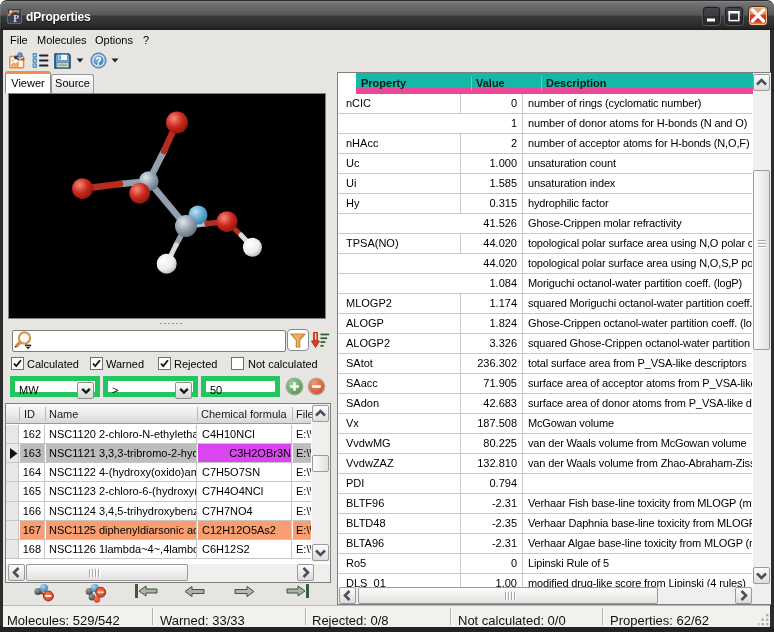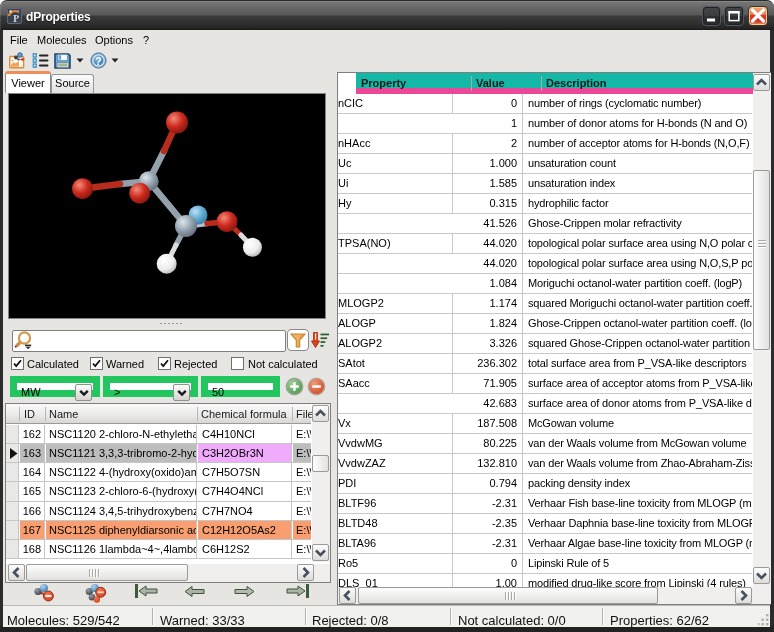--- a/index.html
+++ b/index.html
@@ -33,21 +33,21 @@
 #viewer{position:absolute;left:8px;top:93px;width:318px;height:226px;background:#000;border:1px solid #828282}
 #vsplit{position:absolute;left:159px;top:322px;width:25px;height:3px;
  background-image:radial-gradient(circle,#9a9a9a 0.8px,transparent 1px);background-size:4px 3px}
 
 #searchbox{position:absolute;left:12px;top:330px;width:274px;height:22px;background:#fff;border:1px solid #7f7f7f;border-radius:2px}
 #btnfilter{position:absolute;left:287px;top:329px;width:22px;height:22px;border:1.5px solid #8a8a8a;border-radius:4px;background:#fff}
 
 .cb{position:absolute;top:357px;width:13px;height:13px;background:#fff;border:1px solid #6f6f6f}
 .cblab{position:absolute;top:358px;font-size:11px}
 
-.combo{position:absolute;top:376px;height:21px;background:#fff;border:7px solid #22c55e}
+.combo{position:absolute;top:376px;height:21px;background:#fff;border:5px solid #22c55e}
 .cbtn{position:absolute;top:1px;right:1px;width:17px;height:17px;border:1px solid #909090;border-radius:2px;
  background:linear-gradient(#fbfbfb,#d6d5d2)}
 .carr{position:absolute;right:3px;top:6px}
 .ctext{position:absolute;left:4px;top:3px}
 
 #moltable{position:absolute;left:5px;top:403px;width:326px;height:180px;background:#fff;border:1px solid #7f7f7f}
 #molhead{position:absolute;left:0;top:0;width:305px;height:20px;
  background:linear-gradient(#fafafa,#e9e9e8 60%,#d8d7d5);border-bottom:1px solid #9a9a9a}
 .mh{position:absolute;top:4px;font-size:11px;color:#1a1a1a}
 .mrow{position:absolute;left:0;width:305px;border-bottom:1px solid #c6c6c6;background:#fff}
@@ -61,21 +61,21 @@
 .sbtn{position:absolute;width:17px;height:17px;border:1px solid #9a9a9a;border-radius:2px;
  background:linear-gradient(#fdfdfd,#dddcd9)}
 .sthumbv{position:absolute;width:17px;border:1px solid #9a9a9a;border-radius:2px;background:linear-gradient(90deg,#fdfdfd,#e2e1de)}
 .sthumbh{position:absolute;height:17px;border:1px solid #9a9a9a;border-radius:2px;background:linear-gradient(#fdfdfd,#e2e1de)}
 .gripv{position:absolute;left:4px;width:8px;height:1px;background:#aaa;box-shadow:0 1px 0 #fff}
 .griph{position:absolute;top:4px;width:1px;height:8px;background:#aaa;box-shadow:1px 0 0 #fff}
 
 #proptable{position:absolute;left:337px;top:72px;width:434px;height:533px;background:#fff;border:1px solid #7f7f7f}
 #prophead{position:absolute;left:18px;top:0;width:414px;height:21px;background:#14b8a6;border-bottom:6px solid #ec4899}
 .prow{position:absolute;left:0;width:414px;height:20px;border-bottom:1px solid #c9c9c9;background:#fff}
-.pc1{position:absolute;left:0;top:0;width:115px;height:20px;padding:3px 0 0 0;border-right:1px solid #c9c9c9;white-space:nowrap;overflow:hidden}
+.pc1{position:absolute;left:8px;top:0;width:115px;height:20px;padding:3px 0 0 0;border-right:1px solid #c9c9c9;white-space:nowrap;overflow:hidden}
 .pc2{position:absolute;left:116px;top:0;width:69px;height:20px;padding:3px 5px 0 0;border-right:1px solid #c9c9c9;text-align:right;white-space:nowrap;overflow:hidden}
 .pc3{position:absolute;left:186px;top:0;width:228px;height:20px;padding:3px 0 0 4px;white-space:nowrap;overflow:hidden;letter-spacing:-0.15px}
 
 #statusbar{position:absolute;left:3px;top:605px;width:767px;height:22px;background:#f1f1ee;border-top:1px solid #bab9b6}
 .stxt{position:absolute;top:7px;font-size:13px;color:#111}
 .ssep{position:absolute;top:2px;width:1px;height:17px;background:#b4b3b0;box-shadow:1px 0 0 #fbfbfa}
 </style></head>
 <body>
 <div id="titlebar"></div>
 <div style="position:absolute;left:0;top:30px;width:774px;height:602px;background:#2c2c2c"></div>
@@ -314,21 +314,21 @@
       <div class="mfile" style="">E:\\</div>
     </div>
 <div class="mrow" style="top:40px;height:19px">
       <div class="mgut">
         <svg width="9" height="11" style="position:absolute;left:3px;top:4px" viewBox="0 0 9 11">
           <path d="M1 0 L8.5 5.5 L1 11 Z" fill="#111"></path>
         </svg>
       </div>
       <div class="mid" style="background:#bdbdbd;">163</div>
       <div class="mname" style="background:#bdbdbd;">NSC1121 3,3,3-tribromo-2-hydrox</div>
-      <div class="mform" style="background:#f0abfc;">C3H2OBr3N</div>
+      <div class="mform" style="background:#d946ef;text-align:right;">C3H2OBr3N</div>
       <div class="mfile" style="background:#bdbdbd;">E:\\</div>
     </div>
 <div class="mrow" style="top:59px;height:19px">
       <div class="mgut"></div>
       <div class="mid" style="">164</div>
       <div class="mname" style="">NSC1122 4-(hydroxy(oxido)amino</div>
       <div class="mform" style="">C7H5O7SN</div>
       <div class="mfile" style="">E:\\</div>
     </div>
 <div class="mrow" style="top:78px;height:20px">
@@ -510,20 +510,21 @@
       <div class="pc1">SAtot</div>
       <div class="pc2">236.302</div>
       <div class="pc3">total surface area from P_VSA-like descriptors</div>
     </div>
 <div class="prow" style="top:301px">
       <div class="pc1">SAacc</div>
       <div class="pc2">71.905</div>
       <div class="pc3">surface area of acceptor atoms from P_VSA-like descriptors</div>
     </div>
 <div class="prow" style="top:321px">
+      <div class="pc1">SAdon</div>
       <div class="pc2">42.683</div>
       <div class="pc3">surface area of donor atoms from P_VSA-like descriptors</div>
     </div>
 <div class="prow" style="top:341px">
       <div class="pc1">Vx</div>
       <div class="pc2">187.508</div>
       <div class="pc3">McGowan volume</div>
     </div>
 <div class="prow" style="top:361px">
       <div class="pc1">VvdwMG</div>
@@ -531,21 +532,20 @@
       <div class="pc3">van der Waals volume from McGowan volume</div>
     </div>
 <div class="prow" style="top:381px">
       <div class="pc1">VvdwZAZ</div>
       <div class="pc2">132.810</div>
       <div class="pc3">van der Waals volume from Zhao-Abraham-Zissimos</div>
     </div>
 <div class="prow" style="top:401px">
       <div class="pc1">PDI</div>
       <div class="pc2">0.794</div>
-      <div class="pc3">packing density index</div>
     </div>
 <div class="prow" style="top:421px">
       <div class="pc1">BLTF96</div>
       <div class="pc2">-2.31</div>
       <div class="pc3">Verhaar Fish base-line toxicity from MLOGP (mmol/l)</div>
     </div>
 <div class="prow" style="top:441px">
       <div class="pc1">BLTD48</div>
       <div class="pc2">-2.35</div>
       <div class="pc3">Verhaar Daphnia base-line toxicity from MLOGP (mmol/l)</div>

